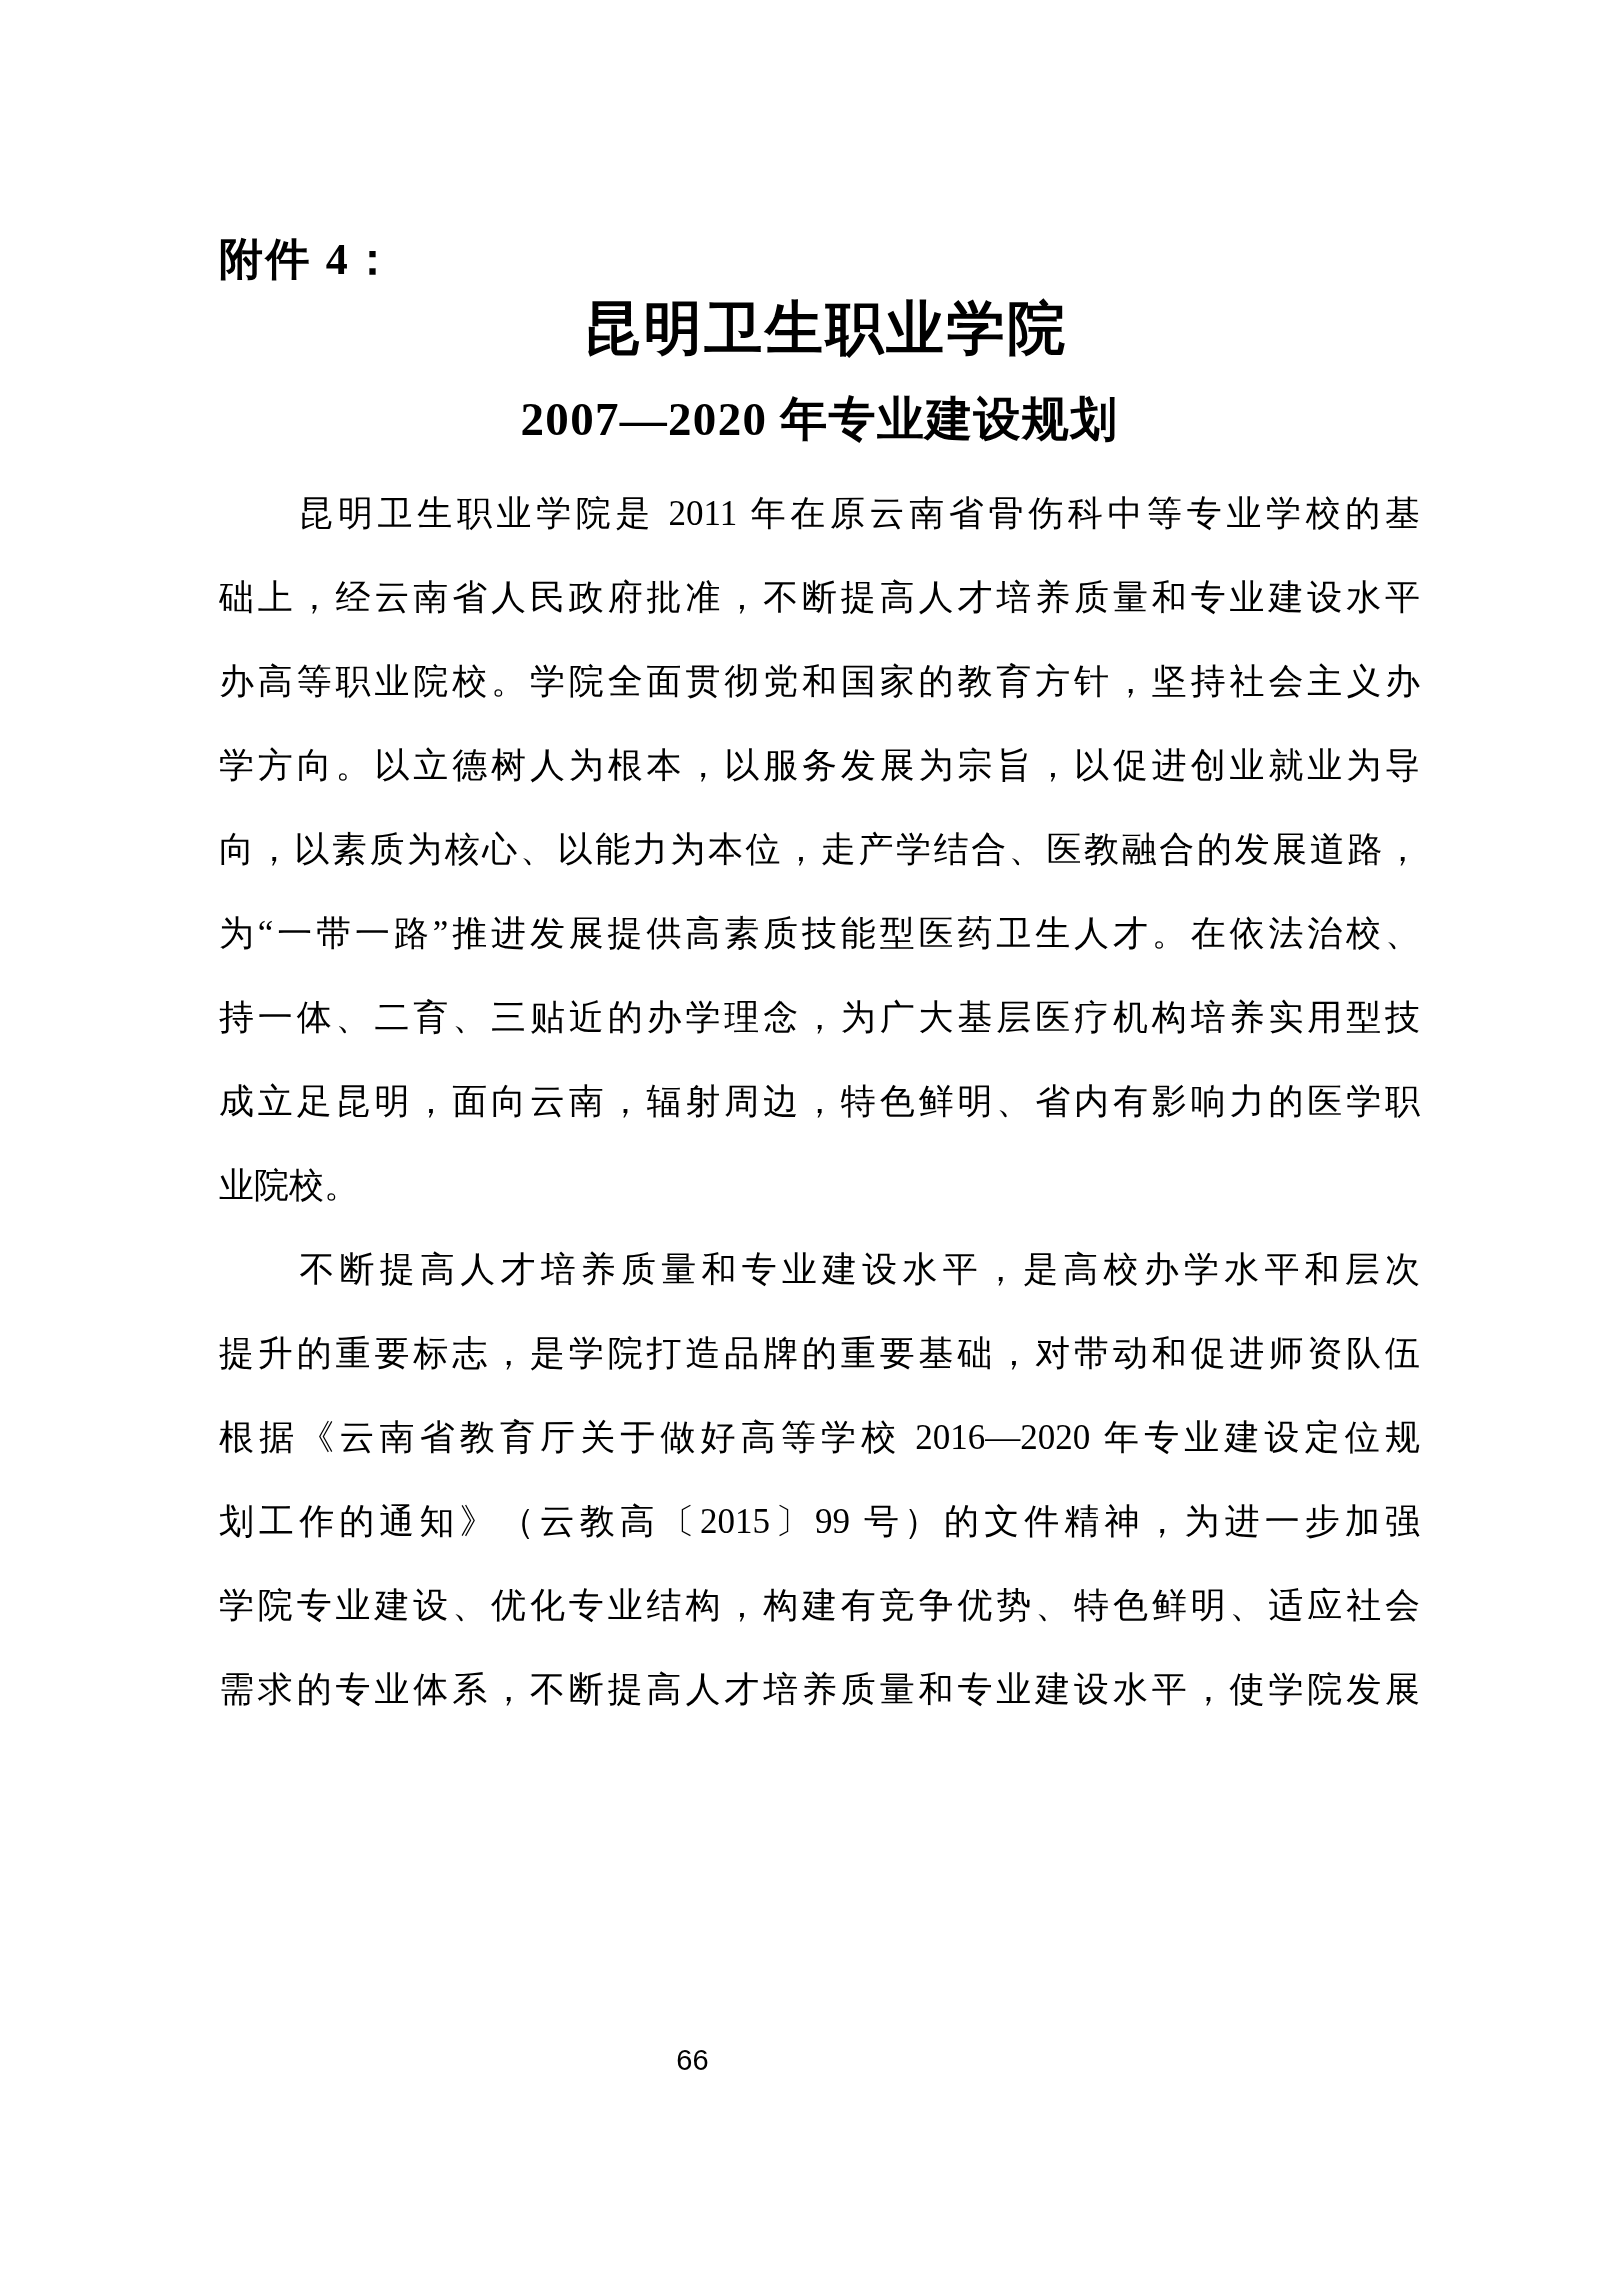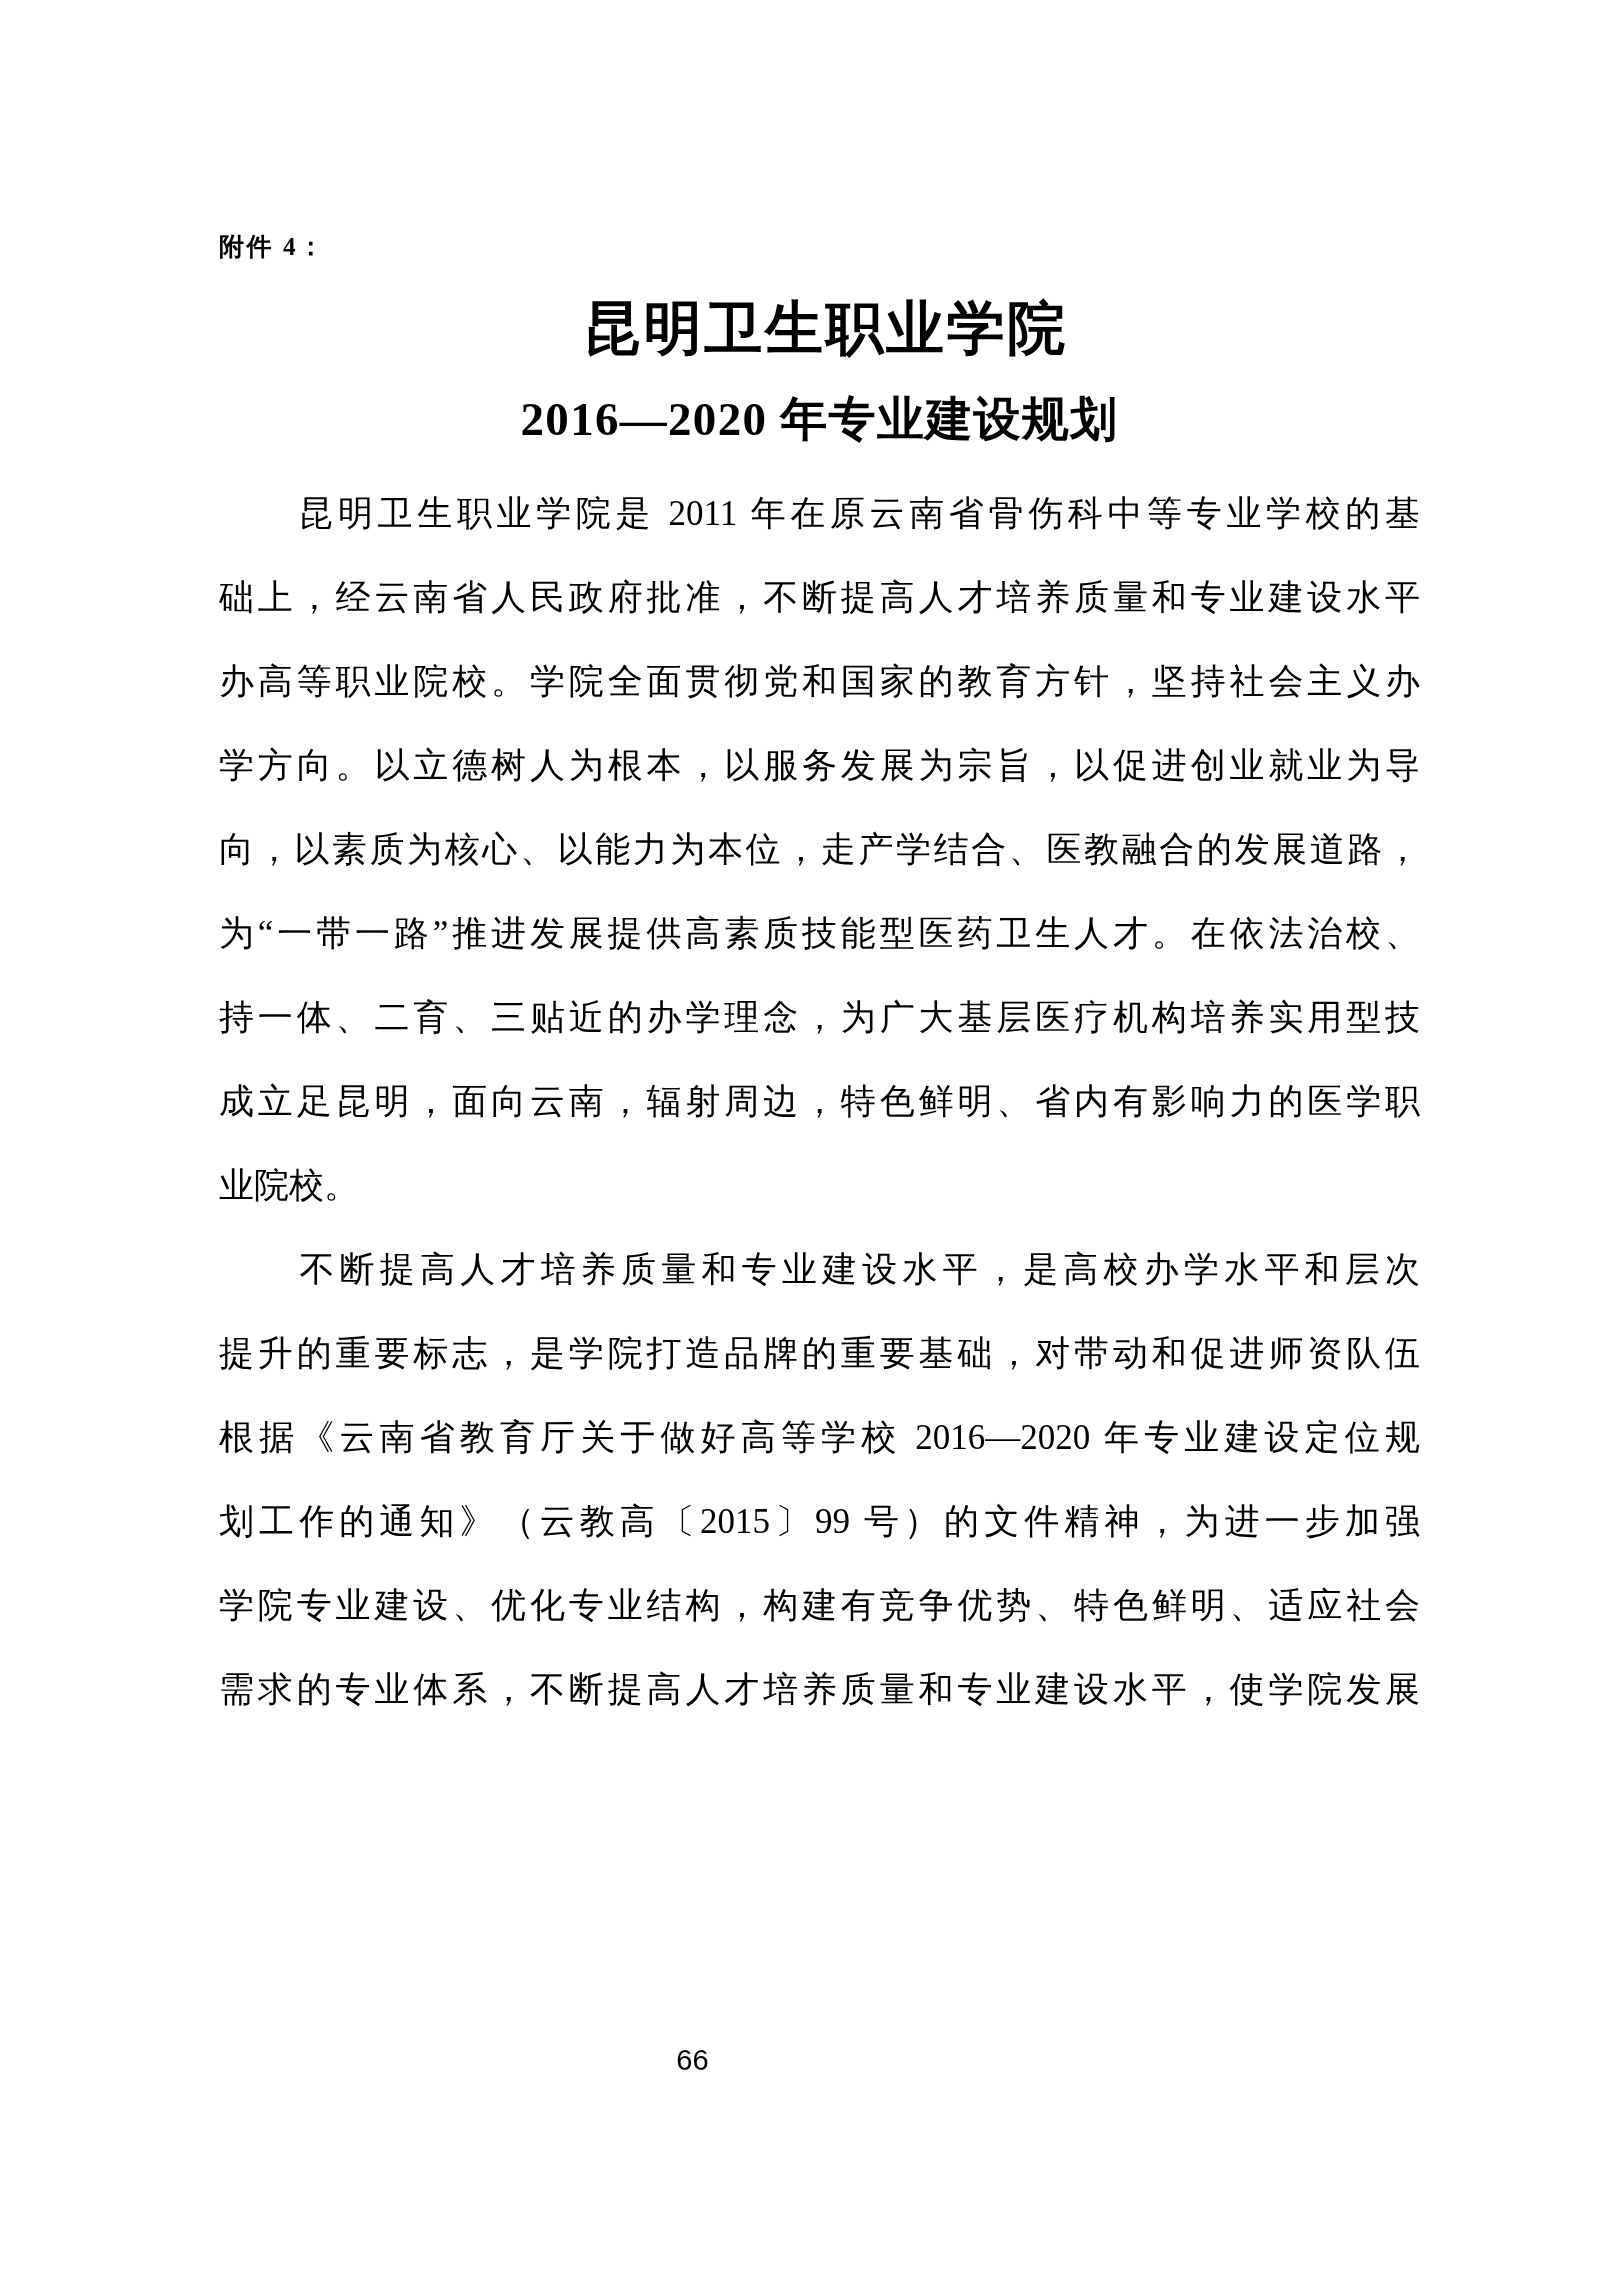--- a/index.html
+++ b/index.html
@@ -13,21 +13,21 @@
     height: 2295px;
     background: #ffffff;
     color: #000000;
     font-family: "Liberation Serif", "DejaVu Serif", serif;
     overflow: hidden;
   }
   .attachment {
     position: absolute;
     left: 219px;
     top: 230px;
-    font-size: 25px;
+    font-size: 44px;
     font-weight: 700;
     letter-spacing: 2.6px;
     white-space: nowrap;
   }
   .doc-title {
     position: absolute;
     left: 225px;
     width: 1201px;
     top: 296px;
     margin: 0;
@@ -82,21 +82,21 @@
 </style>
 </head>
 <body>
 
 <div class="page">
 
   <div class="attachment">附件 4：</div>
 
   <h1 class="doc-title">昆明卫生职业学院</h1>
 
-  <h2 class="doc-subtitle">2016—2020 年专业建设规划</h2>
+  <h2 class="doc-subtitle">2007—2020 年专业建设规划</h2>
 
   <div class="body-text">
 
     <div class="paragraph">
       <div class="line">　　昆明卫生职业学院是 2011 年在原云南省骨伤科中等专业学校的基</div>
       <div class="line">础上，经云南省人民政府批准，不断提高人才培养质量和专业建设水平</div>
       <div class="line">办高等职业院校。学院全面贯彻党和国家的教育方针，坚持社会主义办</div>
       <div class="line">学方向。以立德树人为根本，以服务发展为宗旨，以促进创业就业为导</div>
       <div class="line">向，以素质为核心、以能力为本位，走产学结合、医教融合的发展道路，</div>
       <div class="line">为“一带一路”推进发展提供高素质技能型医药卫生人才。在依法治校、</div>

